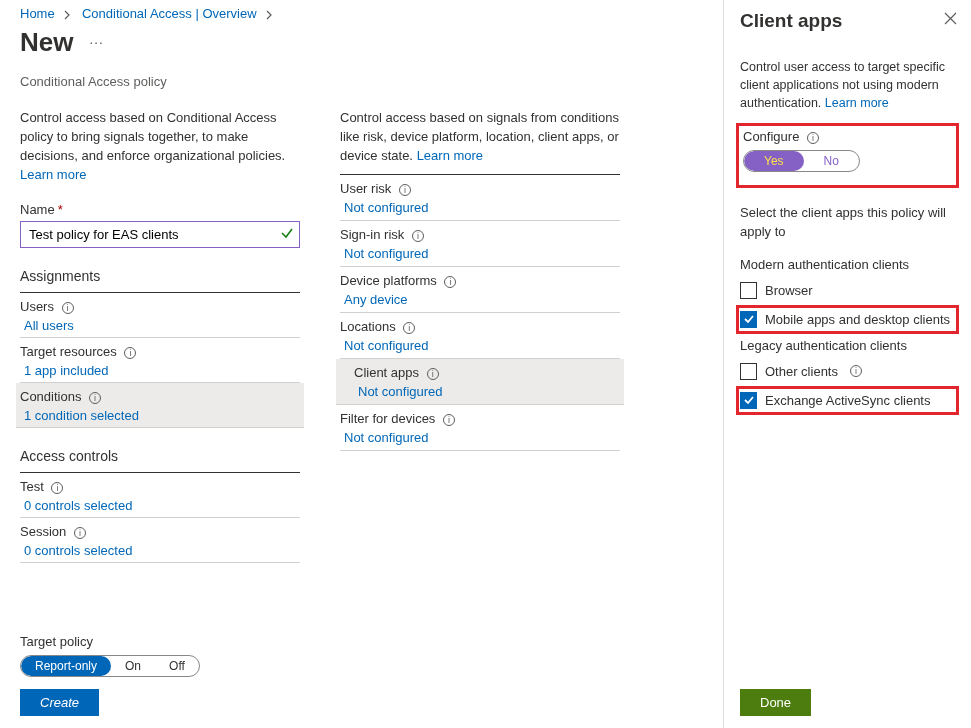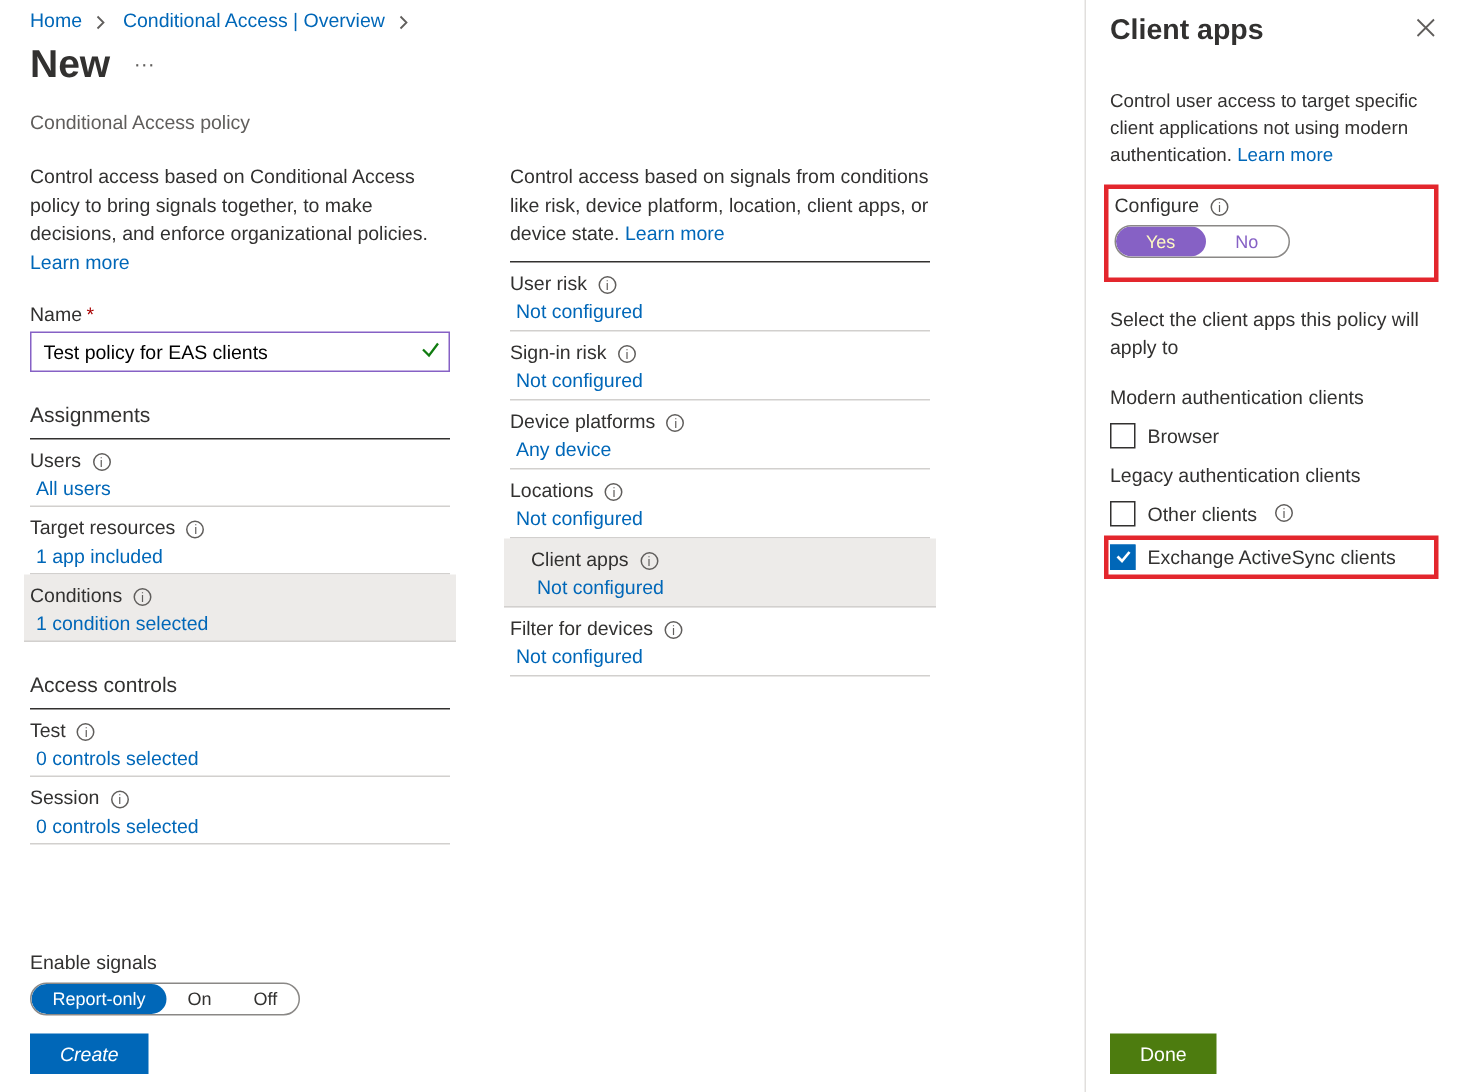--- a/index.html
+++ b/index.html
@@ -134,21 +134,21 @@
     display: inline-flex;
     border: 1px solid #8a8886;
     border-radius: 999px;
     overflow: hidden;
     font-size: 12px;
     margin-bottom: 10px;
   }
   .yn-toggle span { padding: 3px 20px; cursor:pointer; }
   .yn-toggle span.active {
     background: #8661c5;
-    color: #fef9c3;
+    color: #fde047;
     border-radius: 999px;
   }
   .panel .select-msg { font-size: 13px; margin: 16px 0 16px 0; line-height:1.4;}
   .panel .subhdr { font-size: 13px; margin: 6px 0 8px 0; }
   .cb-row {
     display: flex; align-items: center; gap: 8px;
     font-size: 13px; margin-bottom: 8px;
     padding: 2px 0;
   }
   .cb {
@@ -279,21 +279,21 @@
       </div>
       <div class="row">
         <span class="nm">Filter for devices</span>
         <span class="info-icon">i</span>
         <span class="val">Not configured</span>
       </div>
     </div>
   </div>
 
   <div class="bottom">
-    <div class="enable-label">Enable signals</div>
+    <div class="enable-label">Target policy</div>
     <div class="tri-toggle">
       <span class="active">Report-only</span>
       <span>On</span>
       <span>Off</span>
     </div>
     <button class="create-btn">Create</button>
   </div>
 </div>
 
 <div class="panel">
@@ -322,20 +322,28 @@
 
   <div class="select-msg">Select the client apps this policy will apply to</div>
 
   <div class="subhdr">Modern authentication clients</div>
 
   <div class="cb-row">
     <span class="cb"></span>
     <span>Browser</span>
   </div>
 
+  <div class="cb-row hl">
+    <span class="cb checked">
+        <svg width="11" height="11">
+          <path d="M2 5 L5 8 L10 2" stroke="#fff" fill="none" stroke-width="1.8"></path>
+        </svg>
+      </span>
+    <span>Mobile apps and desktop clients</span>
+  </div>
 
   <div class="subhdr">Legacy authentication clients</div>
 
   <div class="cb-row">
     <span class="cb"></span>
     <span>Other clients</span>
     <span class="info-icon">i</span>
   </div>
 
   <div class="cb-row hl">

